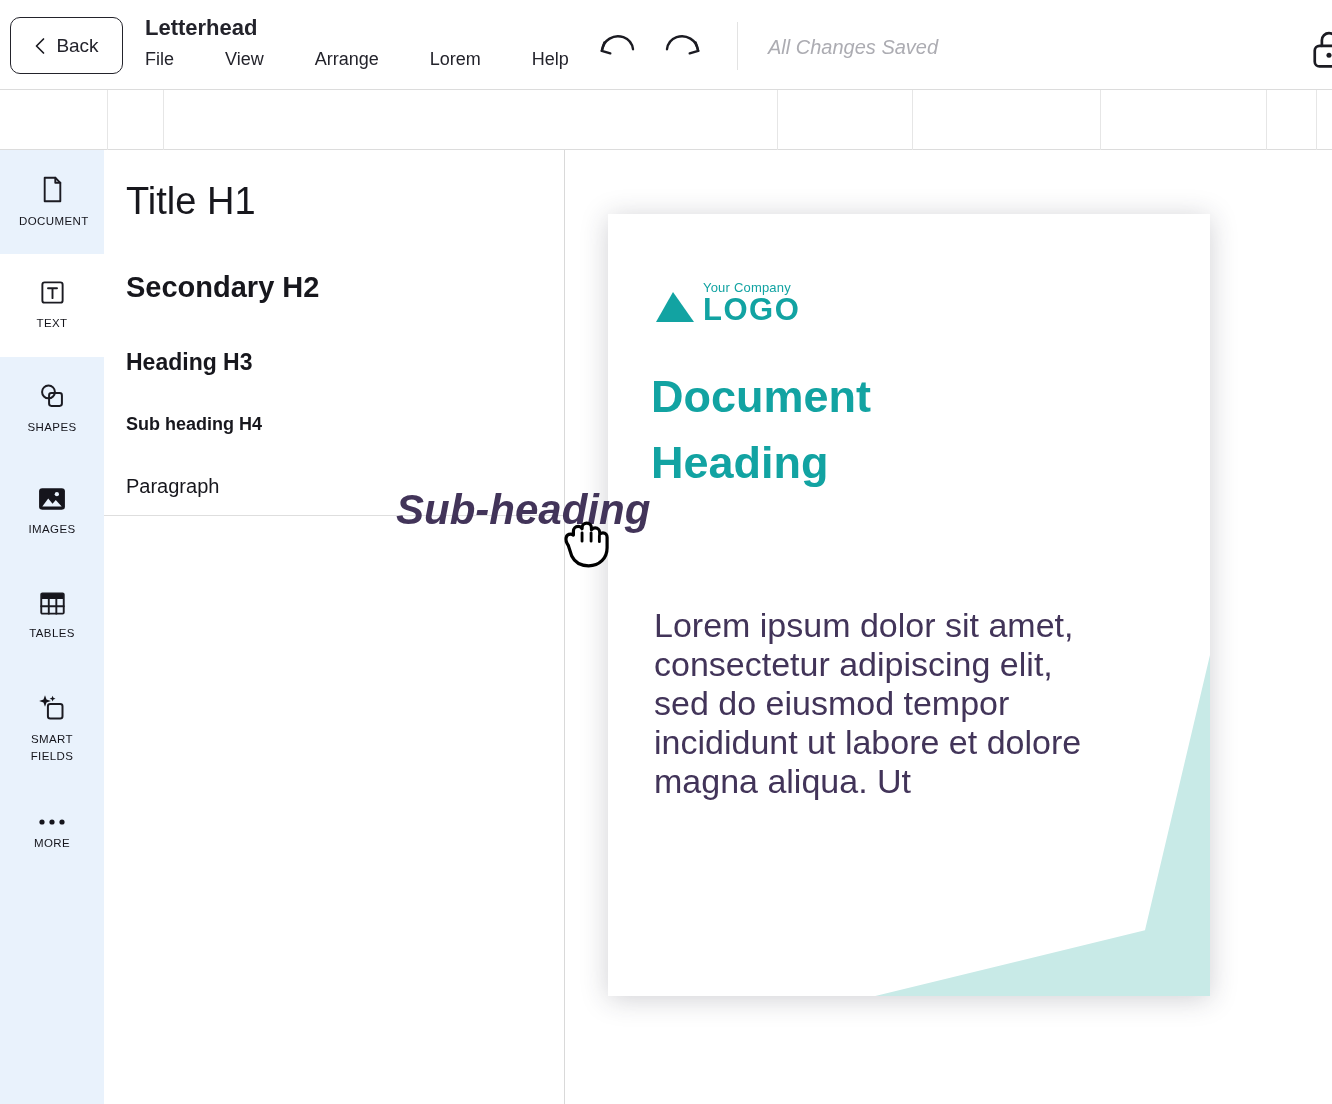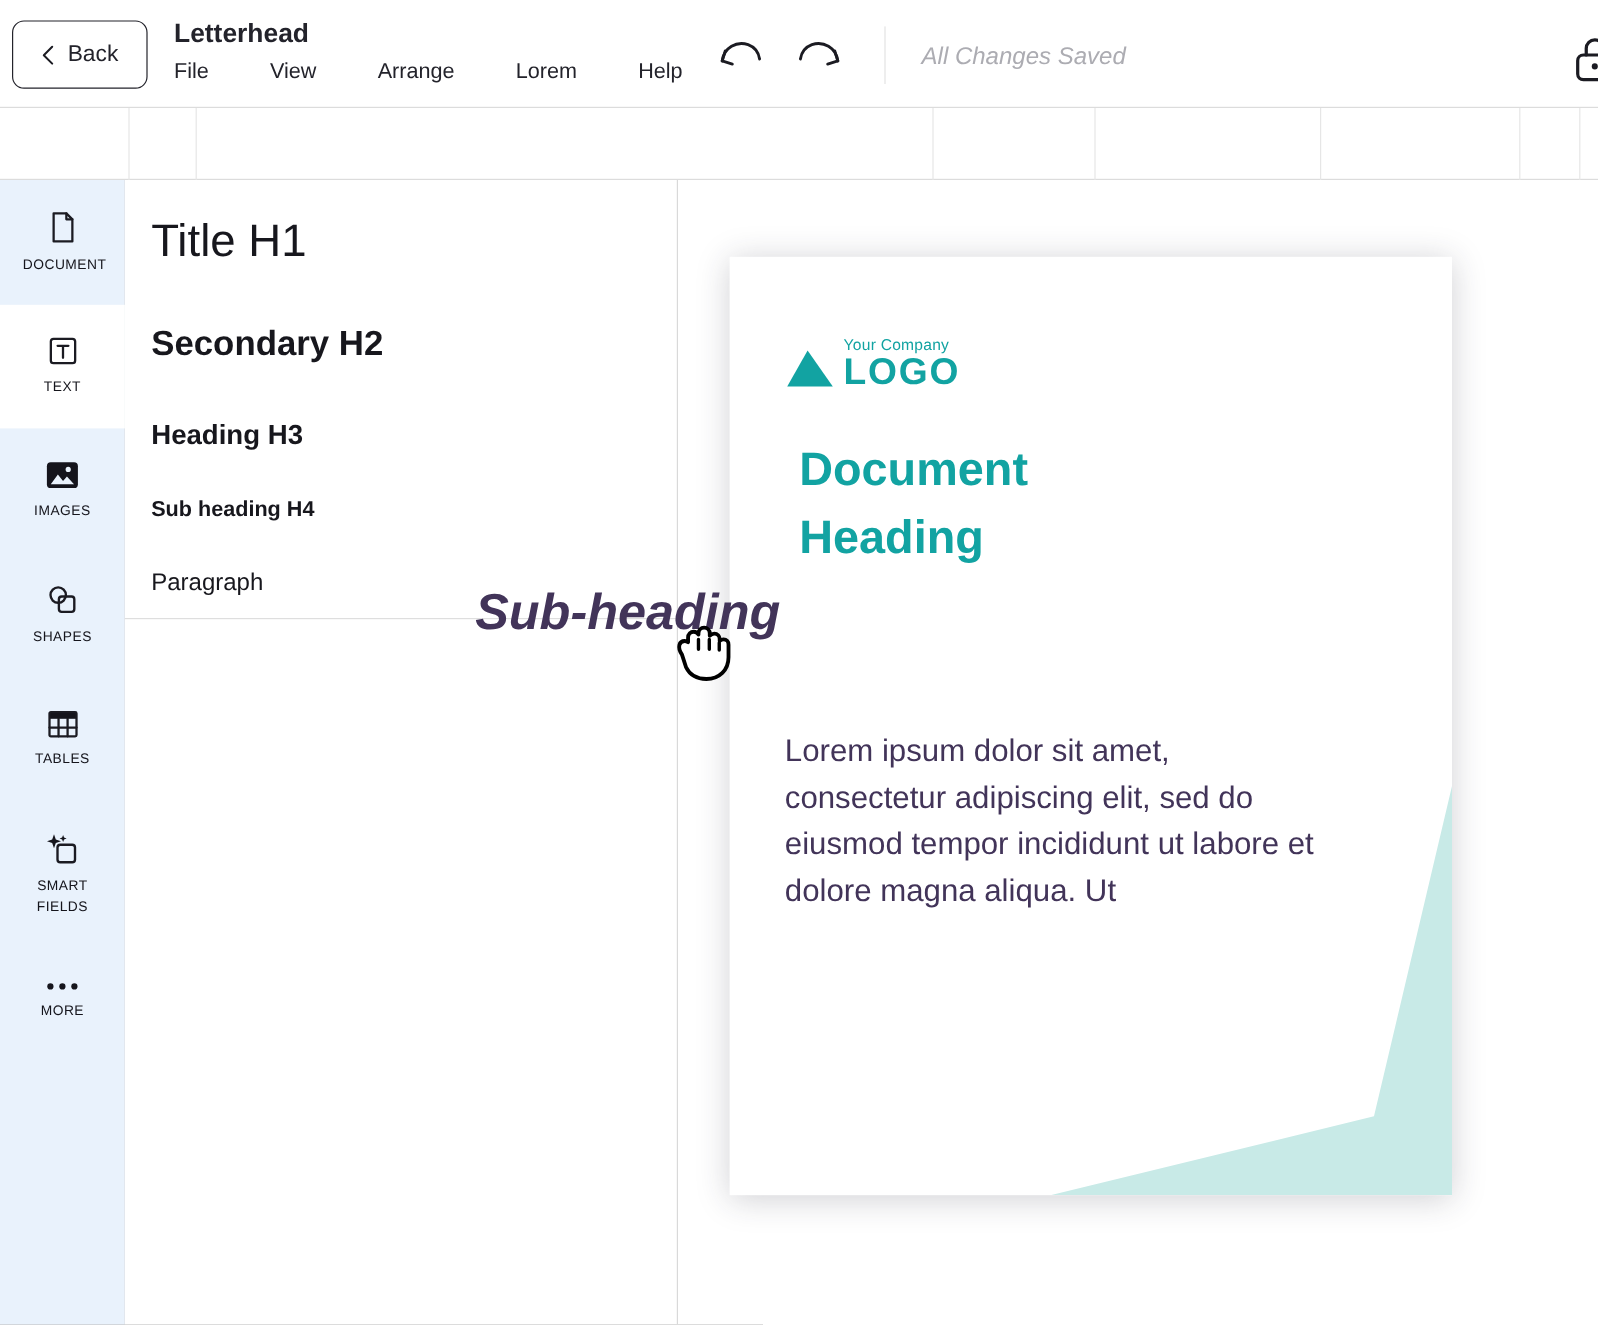--- a/index.html
+++ b/index.html
@@ -74,22 +74,22 @@
   .tp-p{top:325px;font-size:20px;font-weight:400;}
   .tp-divider{position:absolute;left:0;top:365px;width:100%;height:1px;background:#dedede;}
 
   .canvas{position:absolute;left:565px;top:0;width:767px;height:100%;background:#fff;}
   .page{position:absolute;left:43px;top:64px;width:602px;height:782px;background:#fff;box-shadow:0 3px 26px rgba(40,40,60,.22);}
   .mint-shape{position:absolute;inset:0;background:var(--mint);clip-path:polygon(100% 56.4%,100% 100%,44.4% 100%,89.2% 91.6%);}
   .logo-row{position:absolute;left:46px;top:66px;display:flex;align-items:flex-end;gap:7px;}
   .logo-texts{display:flex;flex-direction:column;align-items:flex-start;}
   .logo-tagline{font-size:13px;color:var(--teal);letter-spacing:.2px;margin-bottom:1px;}
   .logo-word{font-size:31px;font-weight:700;color:var(--teal);letter-spacing:1.5px;line-height:.9;}
-  .page-heading{position:absolute;left:58px;top:150px;width:310px;font-size:39px;line-height:1.46;font-weight:600;color:var(--teal);}
-  .page-body{position:absolute;left:46px;top:392px;width:462px;font-size:26px;line-height:39px;color:var(--purple);}
+  .page-heading{position:absolute;left:43px;top:150px;width:310px;font-size:45px;line-height:1.46;font-weight:600;color:var(--teal);}
+  .page-body{position:absolute;left:46px;top:392px;width:462px;font-size:34px;line-height:39px;color:var(--purple);}
 
   .drag-text{position:absolute;left:396px;top:486px;font-size:42px;font-weight:600;color:var(--purple);z-index:40;white-space:nowrap;font-style:italic;}
   .grab-cursor{position:absolute;left:551px;top:505px;z-index:50;}
 
   svg{display:block;}
   .stk{fill:none;stroke:#1b1b22;stroke-width:1.7;stroke-linecap:round;stroke-linejoin:round;}
   .stk-thin{fill:none;stroke:#1b1b22;stroke-width:1.5;stroke-linecap:round;stroke-linejoin:round;}
   .mirror{transform:scaleX(-1);}
 </style>
 </head>
@@ -313,39 +313,39 @@
       <div class="side-item si-text">
         <span>
           <svg width="27" height="27" viewBox="0 0 24 24">
               <rect class="stk" x="3" y="3" width="18" height="18" rx="2"></rect>
               <path class="stk" d="M8 8.2 h8 M12 8.2 V17"></path>
             </svg>
         </span>
         <span class="lbl">TEXT</span>
       </div>
 
+      <div class="side-item si-shapes">
+        <span>
+          <svg width="28" height="28" viewBox="0 0 24 24">
+              <circle class="stk" cx="9" cy="8.5" r="5.5"></circle>
+              <rect class="stk" x="9.5" y="9.5" width="11" height="11" rx="2" fill="#e9f2fc"></rect>
+            </svg>
+        </span>
+        <span class="lbl">SHAPES</span>
+      </div>
+
       <div class="side-item si-images">
         <span>
           <svg width="28" height="26" viewBox="0 0 26 22">
               <rect x="1" y="1" width="24" height="20" rx="3" fill="#15151c"></rect>
               <circle cx="17.5" cy="6.5" r="2" fill="#e9f2fc"></circle>
               <path d="M4 18 L9.5 10.5 L13.5 15.5 L16.5 12 L22 18 Z" fill="#e9f2fc"></path>
             </svg>
         </span>
         <span class="lbl">IMAGES</span>
-      </div>
-
-      <div class="side-item si-shapes">
-        <span>
-          <svg width="28" height="28" viewBox="0 0 24 24">
-              <circle class="stk" cx="9" cy="8.5" r="5.5"></circle>
-              <rect class="stk" x="9.5" y="9.5" width="11" height="11" rx="2" fill="#e9f2fc"></rect>
-            </svg>
-        </span>
-        <span class="lbl">SHAPES</span>
       </div>
 
       <div class="side-item si-tables">
         <span>
           <svg width="27" height="25" viewBox="0 0 24 22">
               <rect x="2" y="2" width="20" height="5" fill="#15151c"></rect>
               <rect class="stk" x="2" y="2" width="20" height="18" rx="1"></rect>
               <path class="stk" d="M2 13.5 h20 M8.7 7 V20 M15.4 7 V20"></path>
             </svg>
         </span>

